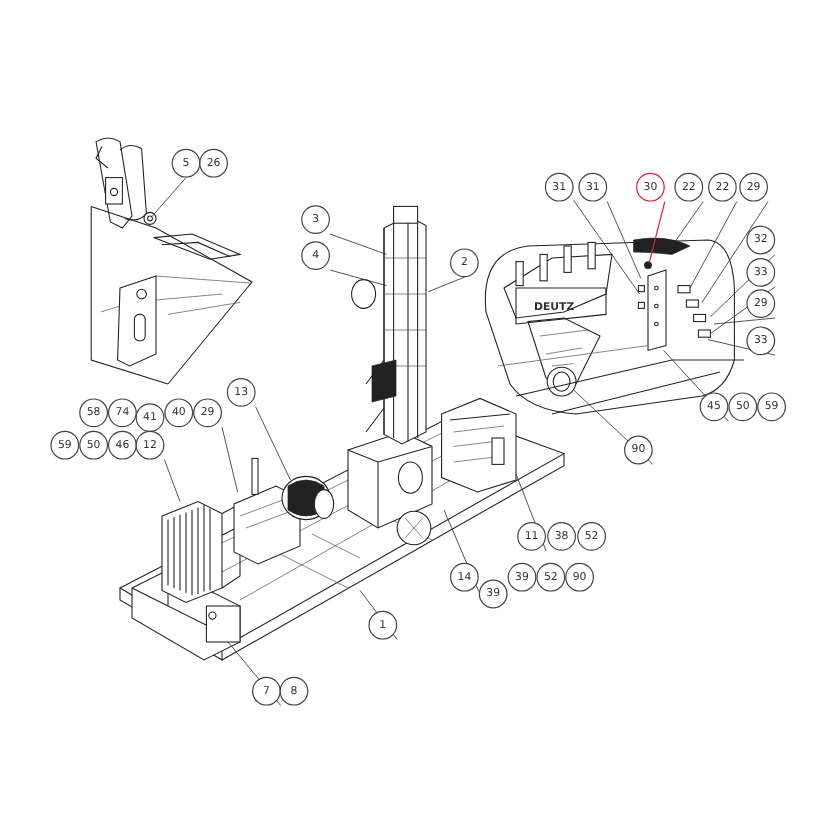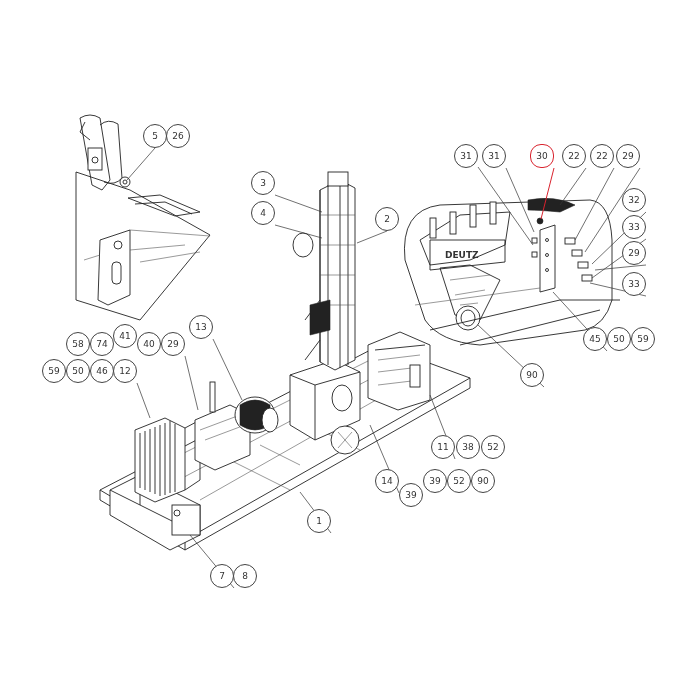--- a/index.html
+++ b/index.html
@@ -1,21 +1,21 @@
 <!DOCTYPE html>
 <html><head>
 <meta charset="utf-8">
 <style>
   html, body { margin: 0; padding: 0; background: #ffffff; }
   body { width: 700px; height: 700px; position: relative; overflow: hidden; font-family: "DejaVu Sans", sans-serif; }
   #canvas { position: absolute; left: 0; top: 0; width: 700px; height: 700px; }
   .bubble { position: absolute; width: 24px; height: 24px; border: 1px solid #444; border-radius: 50%;
     background: #fff; box-sizing: border-box; display: flex; align-items: center; justify-content: center;
     font-size: 9px; color: #333; font-family: "DejaVu Sans", sans-serif; cursor: pointer; }
-  .bubble.hl { border-color: #d9232e; border-width: 1.5px; border-radius: 11px; }
+  .bubble.hl { border-color: #d9232e; border-width: 1.5px; }
   svg .ln { stroke: #222; stroke-width: 0.9; fill: none; }
   svg .lf { stroke: #222; stroke-width: 0.9; fill: #fff; }
   svg .thin { stroke: #555; stroke-width: 0.6; fill: none; }
   svg .lead { stroke: #333; stroke-width: 0.7; fill: none; }
   svg .lead-red { stroke: #d9232e; stroke-width: 1; fill: none; }
   svg .dark { fill: #222; stroke: #222; stroke-width: 0.6; }
 </style>
 </head>
 <body>
 
@@ -183,21 +183,21 @@
   <div class="bubble" style="left:622px;top:215px">33</div>
   <div class="bubble" style="left:622px;top:241px">29</div>
   <div class="bubble" style="left:622px;top:272px">33</div>
   <div class="bubble" style="left:583px;top:327px">45</div>
   <div class="bubble" style="left:607px;top:327px">50</div>
   <div class="bubble" style="left:631px;top:327px">59</div>
   <div class="bubble" style="left:520px;top:363px">90</div>
   <div class="bubble" style="left:189px;top:315px">13</div>
   <div class="bubble" style="left:66px;top:332px">58</div>
   <div class="bubble" style="left:90px;top:332px">74</div>
-  <div class="bubble" style="left:113px;top:324px">41</div>
+  <div class="bubble" style="left:113px;top:336px">41</div>
   <div class="bubble" style="left:137px;top:332px">40</div>
   <div class="bubble" style="left:161px;top:332px">29</div>
   <div class="bubble" style="left:42px;top:359px">59</div>
   <div class="bubble" style="left:66px;top:359px">50</div>
   <div class="bubble" style="left:90px;top:359px">46</div>
   <div class="bubble" style="left:113px;top:359px">12</div>
   <div class="bubble" style="left:431px;top:435px">11</div>
   <div class="bubble" style="left:456px;top:435px">38</div>
   <div class="bubble" style="left:481px;top:435px">52</div>
   <div class="bubble" style="left:375px;top:469px">14</div>

